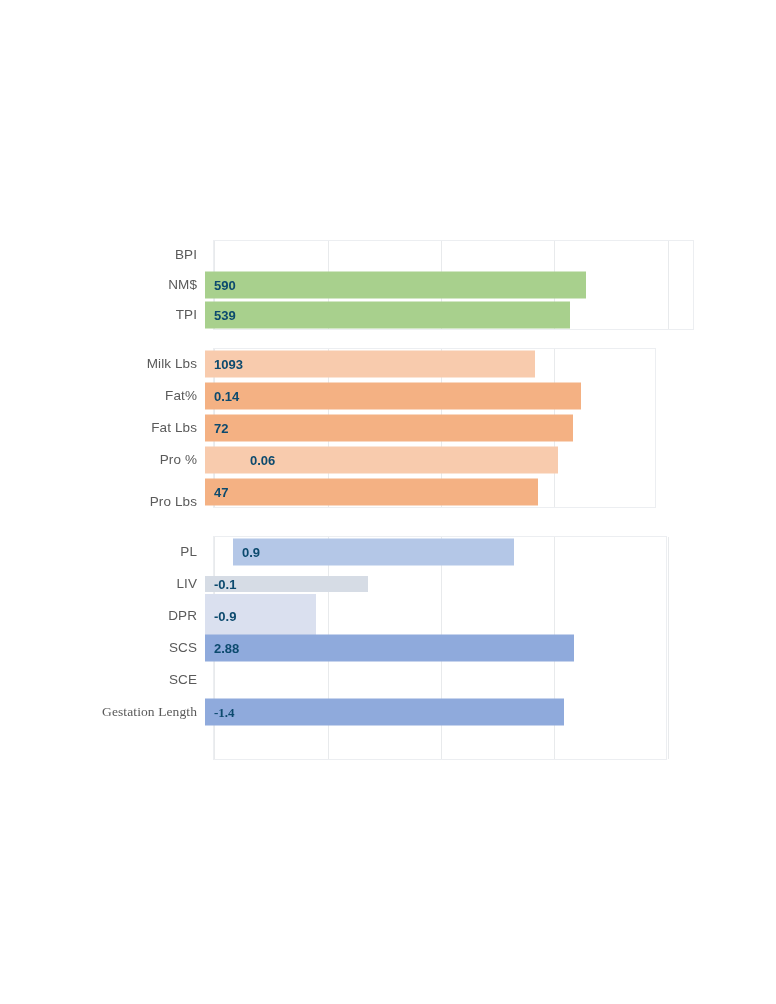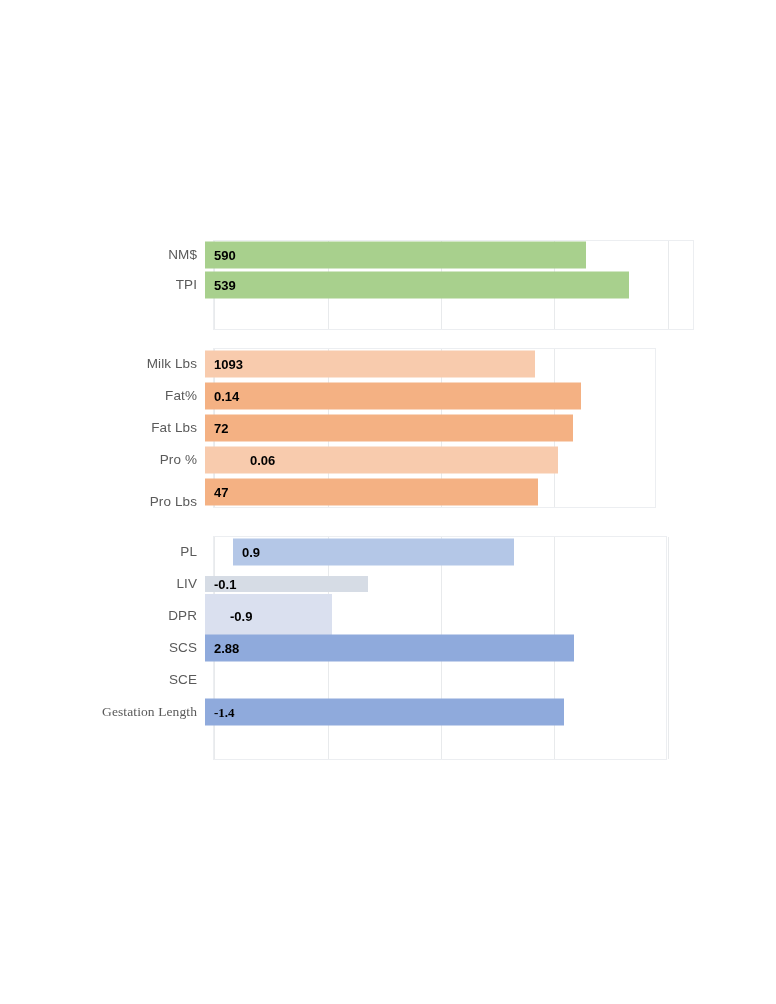--- a/index.html
+++ b/index.html
@@ -12,47 +12,51 @@
            border:1px solid #eceef1;box-sizing:border-box;pointer-events:none;}
   .grid{position:absolute;top:0;width:1px;height:100%;background:#e8eaec;}
 
   .row{position:relative;width:776px;display:flex;align-items:center;}
   .cat{width:205px;flex:0 0 205px;text-align:right;padding-right:8px;
        box-sizing:border-box;color:#5a5a5a;font-size:13.5px;line-height:1;
        white-space:nowrap;letter-spacing:.1px;}
   .barwrap{position:relative;flex:1 1 auto;height:100%;}
   .bar{position:absolute;left:0;top:50%;transform:translateY(-50%);
        display:flex;align-items:center;}
-  .val{font-size:13px;font-weight:bold;color:#000000;padding-left:9px;
+  .val{font-size:13px;font-weight:bold;color:#0c4a6e;padding-left:9px;
        line-height:1;white-space:nowrap;}
 </style>
 </head>
 <body>
 
 <div id="stage">
     <div class="panel" style="top: 240px; height: 90px;">
       <div class="plotbox" style="width: 481px;">
         <div class="grid" style="left: 0px;"></div>
         <div class="grid" style="left: 114px;"></div>
         <div class="grid" style="left: 227px;"></div>
         <div class="grid" style="left: 340px;"></div>
         <div class="grid" style="left: 454px;"></div>
       </div>
       <div class="row" style="height: 30px;">
+        <div class="cat">BPI</div>
+        <div class="barwrap"></div>
+      </div>
+      <div class="row" style="height: 30px;">
         <div class="cat">NM$</div>
         <div class="barwrap">
           <div class="bar" style="width: 381px; height: 27px; background: rgb(168, 208, 141);">
             <span class="val">590</span>
           </div>
         </div>
       </div>
       <div class="row" style="height: 30px;">
         <div class="cat">TPI</div>
         <div class="barwrap">
-          <div class="bar" style="width: 424px; height: 27px; background: rgb(168, 208, 141);">
+          <div class="bar" style="width: 365px; height: 27px; background: rgb(168, 208, 141);">
             <span class="val">539</span>
           </div>
         </div>
       </div>
     </div>
     <div class="panel" style="top: 348px; height: 160px;">
       <div class="plotbox" style="width: 443px;">
         <div class="grid" style="left: 0px;"></div>
         <div class="grid" style="left: 114px;"></div>
         <div class="grid" style="left: 227px;"></div>
@@ -119,21 +123,21 @@
         <div class="cat">LIV</div>
         <div class="barwrap">
           <div class="bar" style="width: 163px; height: 16px; background: rgb(214, 220, 229);">
             <span class="val">-0.1</span>
           </div>
         </div>
       </div>
       <div class="row" style="height: 32px;">
         <div class="cat">DPR</div>
         <div class="barwrap">
-          <div class="bar" style="width: 111px; height: 44px; background: rgb(218, 224, 239); padding-left: 16px;">
+          <div class="bar" style="width: 111px; height: 44px; background: rgb(218, 224, 239);">
             <span class="val">-0.9</span>
           </div>
         </div>
       </div>
       <div class="row" style="height: 32px;">
         <div class="cat">SCS</div>
         <div class="barwrap">
           <div class="bar" style="width: 369px; height: 27px; background: rgb(143, 170, 220);">
             <span class="val">2.88</span>
           </div>

